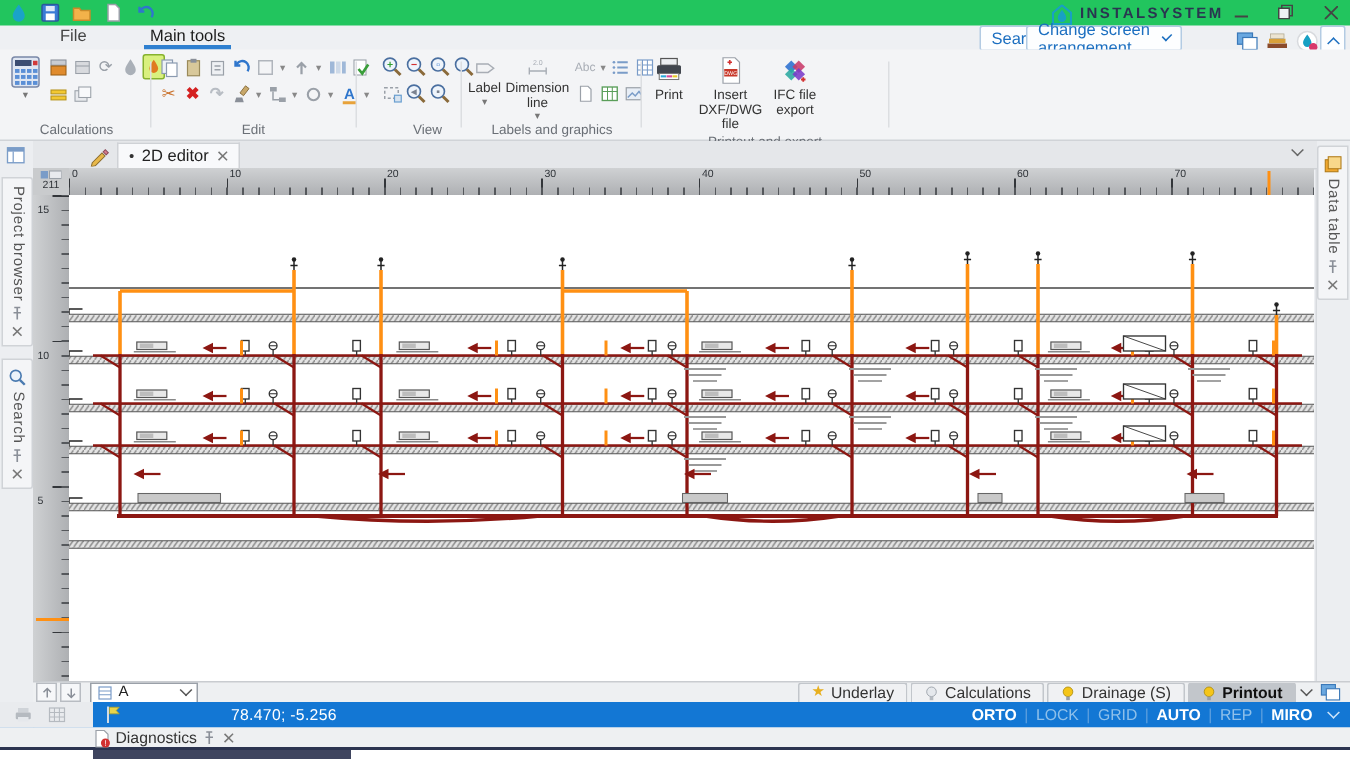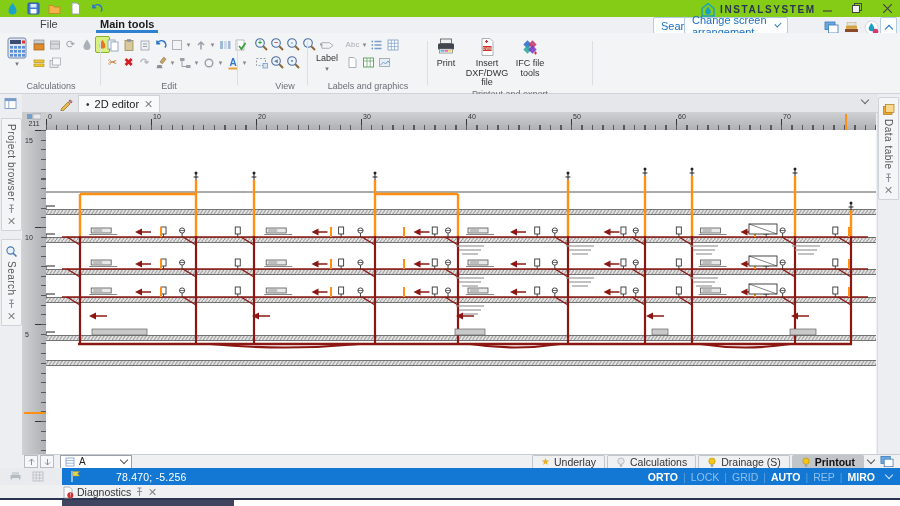--- a/index.html
+++ b/index.html
@@ -1,30 +1,30 @@
 <!DOCTYPE html>
 <html><head>
 <meta charset="utf-8">
 <style>
   html,body{margin:0;padding:0}
   body{width:900px;height:506px;overflow:hidden;position:relative;background:#eef0f3;
        font-family:"Liberation Sans",sans-serif;font-size:11px;color:#333;-webkit-font-smoothing:antialiased}
   svg{display:block}
   
-  .titlebar{position:absolute;top:0;left:0;right:0;height:17px;background:#84cc16}
+  .titlebar{position:absolute;top:0;left:0;right:0;height:17px;background:#22c55e}
   .qat{position:absolute;left:6px;top:2px;display:flex;gap:8px;align-items:center}
   .qat .ic{width:13px;height:13px}
   .logo{position:absolute;left:700px;top:2px;display:flex;align-items:center;gap:5px}
   .logo-text{font-size:10px;font-weight:bold;letter-spacing:1.6px;color:#2a3550}
   .winctl{position:absolute;right:2px;top:1px;display:flex;gap:8px}
   .winctl .wbtn{width:22px;height:14px;display:flex;align-items:center;justify-content:center}
   
   .menurow{position:absolute;top:16px;left:0;right:0;height:17px}
   .menu-tab{position:absolute;top:2px;font-size:11px;color:#444;padding:0 4px}
-  .menu-tab.active{font-weight:bold;color:#1b1b1b}
+  .menu-tab.active{font-weight:normal;color:#1b1b1b}
   .menu-tab.active::after{content:"";position:absolute;left:0;right:0;bottom:-3px;height:3px;background:#2f80d0}
   .btn-blue{position:absolute;top:1px;height:17px;border:1px solid #b3cbe3;background:#fdfeff;color:#1c6fc0;
             font-size:11px;display:flex;align-items:center;gap:5px;padding:0 7px;border-radius:2px;box-sizing:border-box}
   .tool-sq{position:absolute;top:1px;width:18px;height:18px;display:flex;align-items:center;justify-content:center;
            border:1px solid transparent;border-radius:2px}
   .tool-sq.bordered{border-color:#b3cbe3;background:#fdfeff}
   .chev{width:5px;height:5px;border-right:1.5px solid currentColor;border-bottom:1.5px solid currentColor;
         display:inline-block;transform:rotate(45deg);margin-top:-3px}
   .chev.up{transform:rotate(-135deg);margin-top:3px}
   
@@ -88,21 +88,21 @@
   .ltabs{margin-left:auto;display:flex;align-items:center;gap:2px;margin-right:4px}
   .ltab{height:13px;display:flex;align-items:center;gap:4px;padding:0 8px;font-size:10.5px;color:#333;
         background:#f0f1f3;border:1px solid #c2c6cb;border-bottom:none;border-radius:2px 2px 0 0}
   .ltab.active{background:#c2c6cb;font-weight:bold;color:#101010}
   
   .statusbar{position:absolute;left:0;right:0;top:468px;height:17px;background:#1377d4;display:flex;
              align-items:center;color:#fff;font-size:10.5px}
   .sb-left{width:62px;height:100%;background:#e9ebee;display:flex;align-items:center;gap:7px;
            padding-left:8px;box-sizing:border-box;flex:none}
   .sb-flag{margin-left:8px;flex:none}
-  .sb-coords{margin-left:34px;letter-spacing:.2px}
+  .sb-coords{margin-left:72px;letter-spacing:.2px}
   .modes{margin-left:auto;display:flex;align-items:center;gap:5px;margin-right:8px}
   .mode{color:#8fc0ea}
   .mode.active{color:#ffffff;font-weight:bold}
   .msep{color:#5d9fdd}
   .modes .chev{color:#cfe6fa;margin-left:6px}
   
   .diagrow{position:absolute;left:0;right:0;top:485px;height:13px;background:#eef0f2;border-bottom:2px solid #2c3450}
   .diagtab{position:absolute;left:62px;top:0;height:13px;display:flex;align-items:center;gap:4px;font-size:10.5px;color:#333}
   .bottomstrip{position:absolute;left:0;right:0;top:500px;height:6px;background:#fff}
   .darkbar{position:absolute;left:62px;top:0;width:172px;height:6px;background:#3f455f}
@@ -461,20 +461,30 @@
     <div class="content">
       <div class="bigbtn dim" style="width:30px">
         <span class="ic">
             <svg width="16" height="16" viewBox="0 0 16 16">
               <path d="M2 5.5 h8 l4 3 -4 3 H2Z" fill="#f2f3f5" stroke="#a8adb5"></path>
             </svg>
           </span>
         <span>Label</span>
         <span class="caret-small">▾</span>
       </div>
+      <div class="bigbtn dim" style="width:44px">
+        <span class="ic">
+            <svg width="16" height="16" viewBox="0 0 16 16">
+              <text x="8" y="6" font-size="5" fill="#a8adb5" text-anchor="middle" font-family="Liberation Sans,sans-serif">2.0</text>
+              <path d="M2 10.5 h12 M2 8 v5 M14 8 v5" stroke="#a8adb5" fill="none"></path>
+            </svg>
+          </span>
+        <span>Dimension line</span>
+        <span class="caret-small">▾</span>
+      </div>
       <div class="icgrid">
         <div class="icrow">
             <span class="ic">
               <span style="font-size:8px;color:#a8adb5">Abc</span>
             </span>
             <span class="ic car">
               <span style="font-size:7px;color:#888">▾</span>
             </span>
             <span class="ic">
               <svg width="14" height="14" viewBox="0 0 14 14">
@@ -545,21 +555,21 @@
       <div class="bigbtn" style="width:32px">
         <span class="ic" style="width:20px;height:20px">
             <svg width="20" height="20" viewBox="0 0 20 20">
               <path d="M7.5 3.3 l4.2 4.2 -4.2 4.2 -4.2 -4.2Z" fill="#2a6fd0" fill-opacity="0.88"></path>
               <path d="M12.5 3.3 l4.2 4.2 -4.2 4.2 -4.2 -4.2Z" fill="#c83a6a" fill-opacity="0.88"></path>
               <path d="M7.5 8.3 l4.2 4.2 -4.2 4.2 -4.2 -4.2Z" fill="#2aa8a0" fill-opacity="0.88"></path>
               <path d="M12.5 8.3 l4.2 4.2 -4.2 4.2 -4.2 -4.2Z" fill="#7a3ac8" fill-opacity="0.88"></path>
               <path d="M15.5 14.5 v3 M14 16 h3" stroke="#d23030" stroke-width="1.2"></path>
             </svg>
           </span>
-        <span>IFC file tools</span>
+        <span>IFC file export</span>
       </div>
     </div>
     <div class="glabel">Printout and export</div>
   </div>
   <div class="gsep" style="left:592px"></div>
 </div>
 
 <div class="ldock">
   <span class="dock-ico" style="margin:3px 0 2px 4px;display:block">
       <svg width="13" height="13" viewBox="0 0 13 13">

